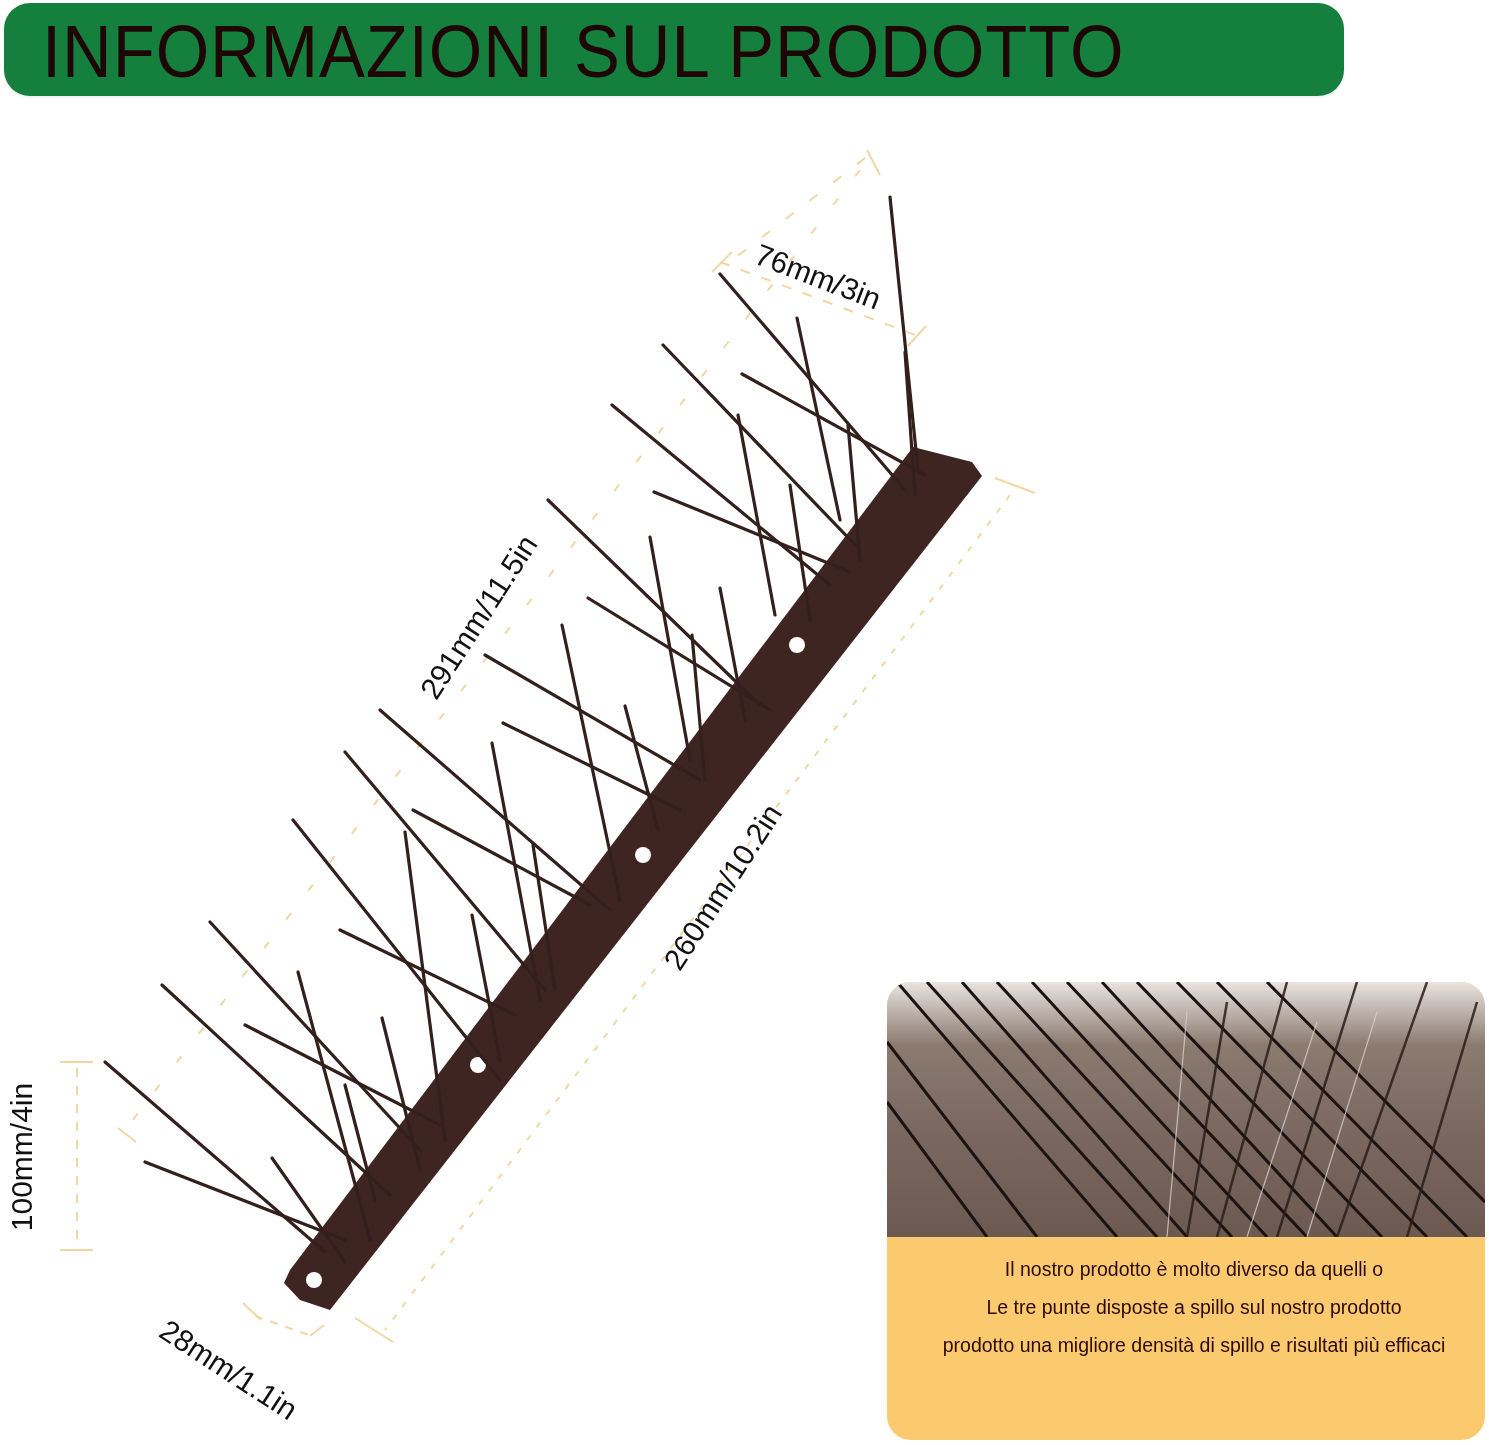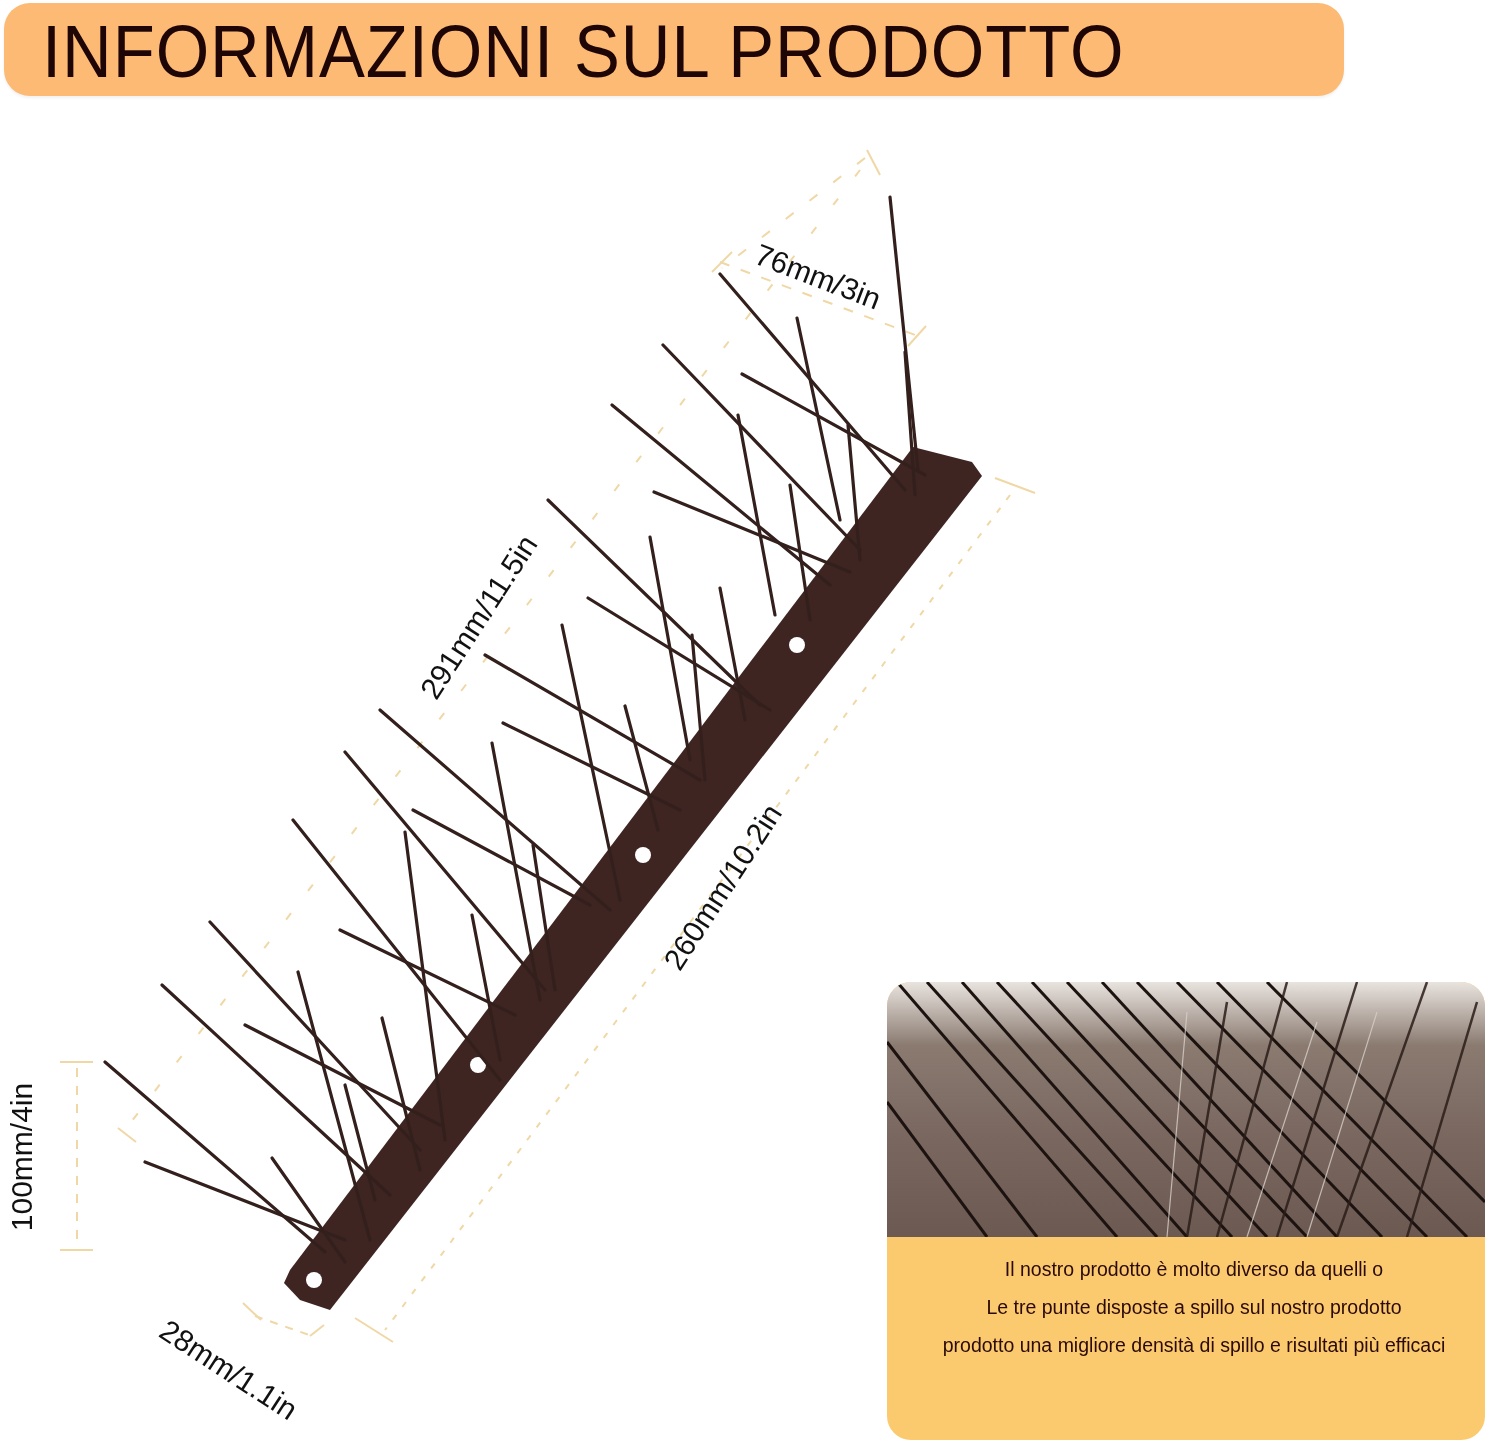--- a/index.html
+++ b/index.html
@@ -1,17 +1,17 @@
 <!DOCTYPE html>
 <html><head>
 <meta charset="utf-8">
 <style>
   html,body{margin:0;padding:0;background:#ffffff;}
   body{width:1489px;height:1445px;position:relative;overflow:hidden;font-family:"Liberation Sans",sans-serif;}
-  .title-banner{position:absolute;left:4px;top:3px;width:1340px;height:93px;background:#fdba74;border-radius:26px;box-shadow:0 2px 3px rgba(0,0,0,0.06);}
+  .title-banner{position:absolute;left:4px;top:3px;width:1340px;height:93px;background:#15803d;border-radius:26px;box-shadow:0 2px 3px rgba(0,0,0,0.06);}
   .title-text{position:absolute;left:38px;top:6px;font-size:74px;line-height:86px;color:#1f0606;letter-spacing:1px;transform:scaleX(0.93);transform-origin:left center;white-space:nowrap;}
   .diagram{position:absolute;left:0;top:0;width:1489px;height:1445px;}
   .dim-label{position:absolute;font-size:30px;color:#111;white-space:nowrap;transform-origin:center center;}
   .card{position:absolute;left:887px;top:982px;width:598px;height:458px;border-radius:24px;overflow:hidden;background:#fbc96e;}
   .card-photo{position:absolute;left:0;top:0;width:598px;height:255px;}
   .card-text{position:absolute;left:0;top:268px;width:598px;text-align:center;color:#2a0a0a;font-size:19.5px;line-height:38px;margin-left:8px;}
   .card-text div{white-space:nowrap;}
 </style>
 </head>
 <body>

